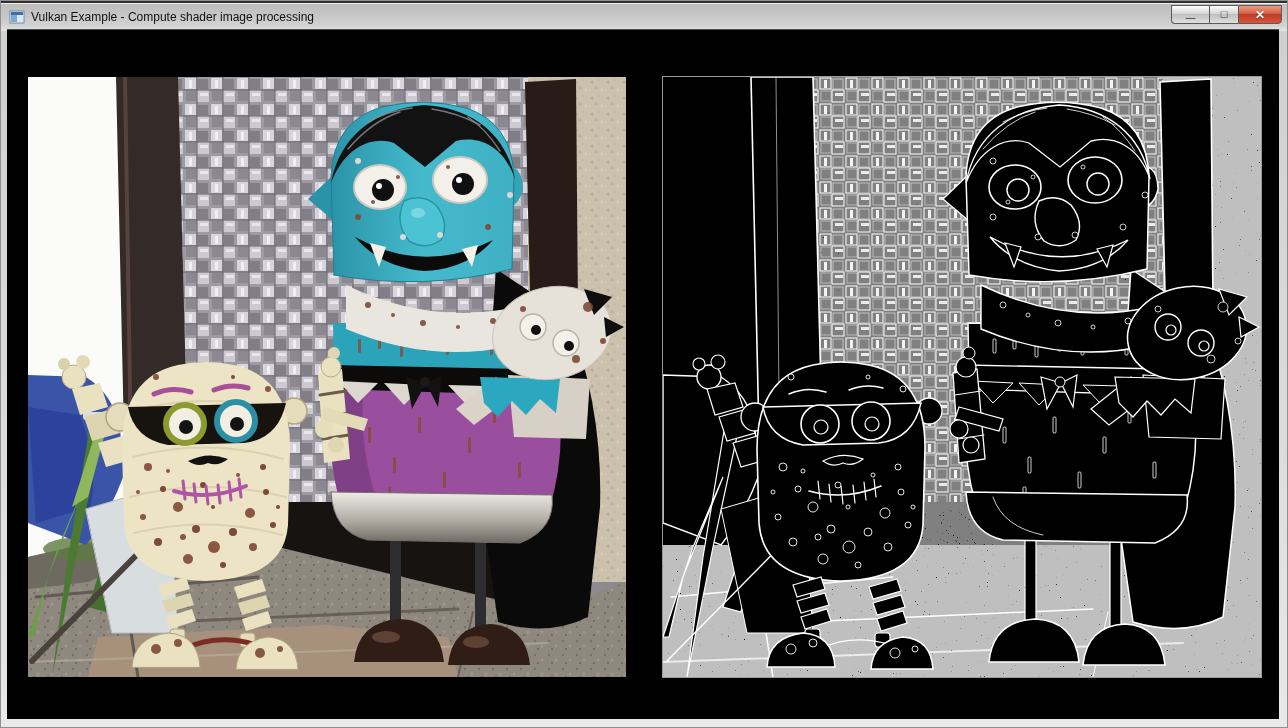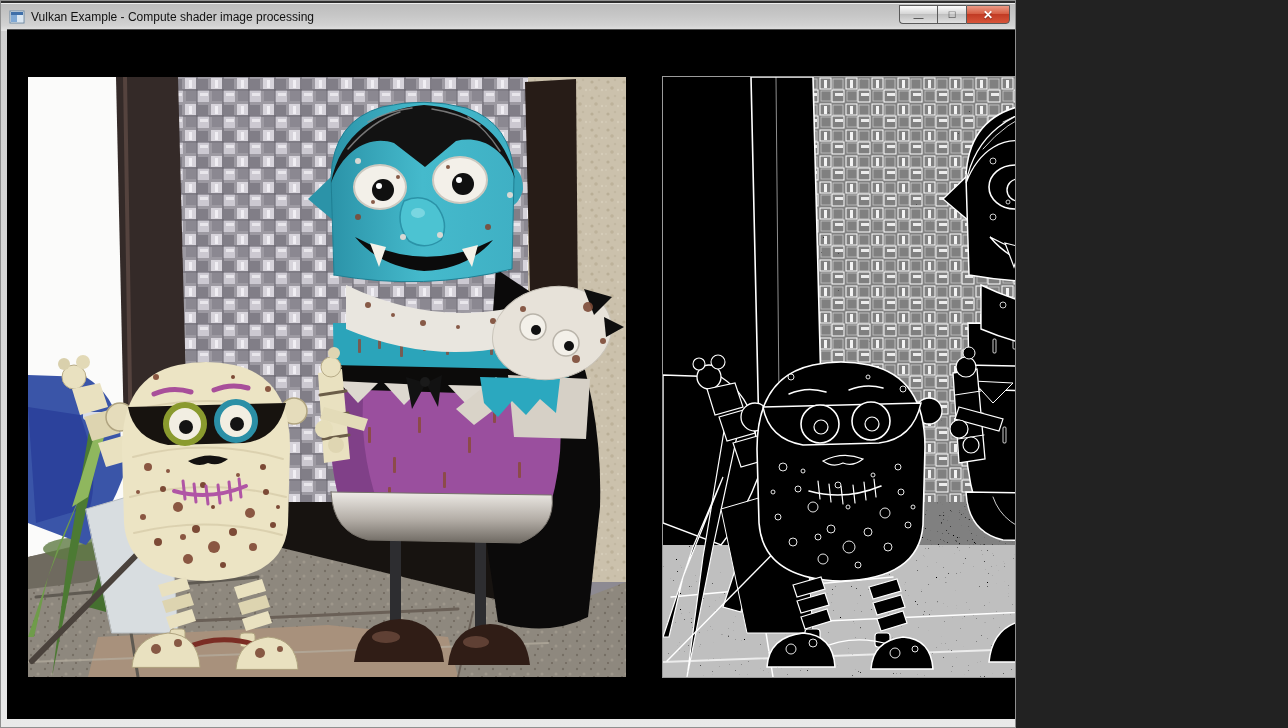--- a/index.html
+++ b/index.html
@@ -1,16 +1,16 @@
 <!DOCTYPE html>
 <html><head>
 <meta charset="utf-8">
 <style>
   html,body{margin:0;padding:0;background:#222;}
-  .window{position:relative;width:1016px;height:728px;background:linear-gradient(180deg,#cfcfcf,#dcdcdc 60%,#e9e9e9);border:1px solid #8f8f8f;box-sizing:border-box;overflow:hidden;font-family:"Liberation Sans",sans-serif;}
+  .window{position:relative;width:1288px;height:728px;background:linear-gradient(180deg,#cfcfcf,#dcdcdc 60%,#e9e9e9);border:1px solid #8f8f8f;box-sizing:border-box;overflow:hidden;font-family:"Liberation Sans",sans-serif;}
   .titlebar{position:absolute;left:0;top:0;right:0;height:28px;background:linear-gradient(180deg,#bcbcbc,#c7c7c7 45%,#d2d2d2 80%,#e4e4e4);border-top:2px solid #2f2f2f;box-shadow:inset 0 1px 0 #ededed;display:flex;align-items:center;}
   .appicon{width:16px;height:16px;margin:0 6px 0 8px;display:inline-block;}
   .title{font-size:12px;color:#111;white-space:nowrap;}
   .controls{position:absolute;right:5px;top:2px;display:flex;height:19px;}
   .wbtn{height:19px;border:1px solid #5a5a5a;box-sizing:border-box;display:flex;align-items:center;justify-content:center;background:linear-gradient(180deg,#fdfdfd,#d6d6d6 45%,#c0c0c0 50%,#e0e0e0);color:#333;font-size:10px;line-height:1;}
   .wbtn.min{width:38px;border-radius:0 0 0 4px;border-right:none;padding-top:6px;}
   .wbtn.max{width:29px;border-right:none;font-size:11px;}
   .wbtn.close{width:44px;border-radius:0 0 4px 0;background:linear-gradient(180deg,#eb9a86,#d65f45 45%,#c13b24 50%,#d8553a);color:#fff;font-size:12px;font-weight:bold;text-shadow:0 1px 1px #7a2313;}
   .client{position:absolute;left:6px;top:28px;width:1272px;height:690px;background:#000;border-top:1px solid #4d4d4d;box-sizing:border-box;}
   .panel{position:absolute;width:598px;height:600px;}

